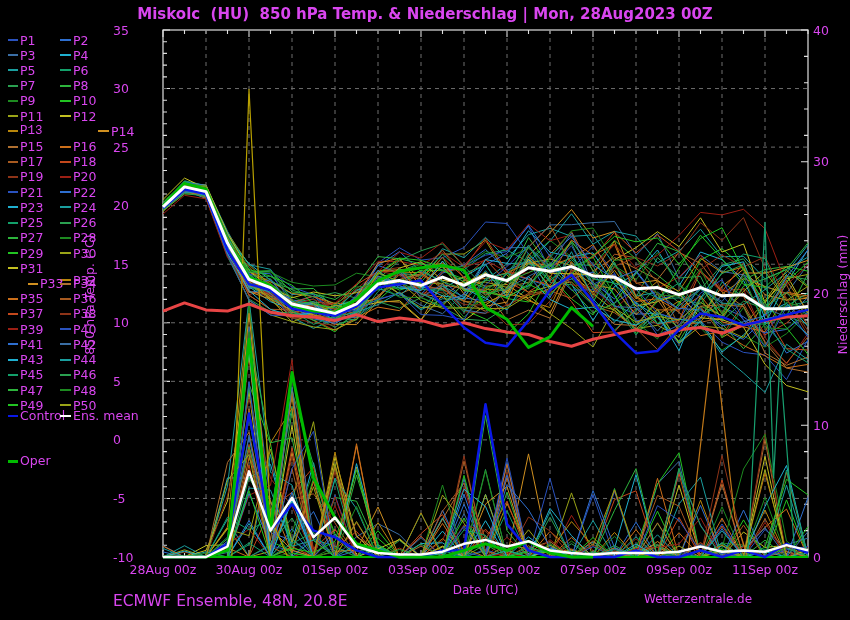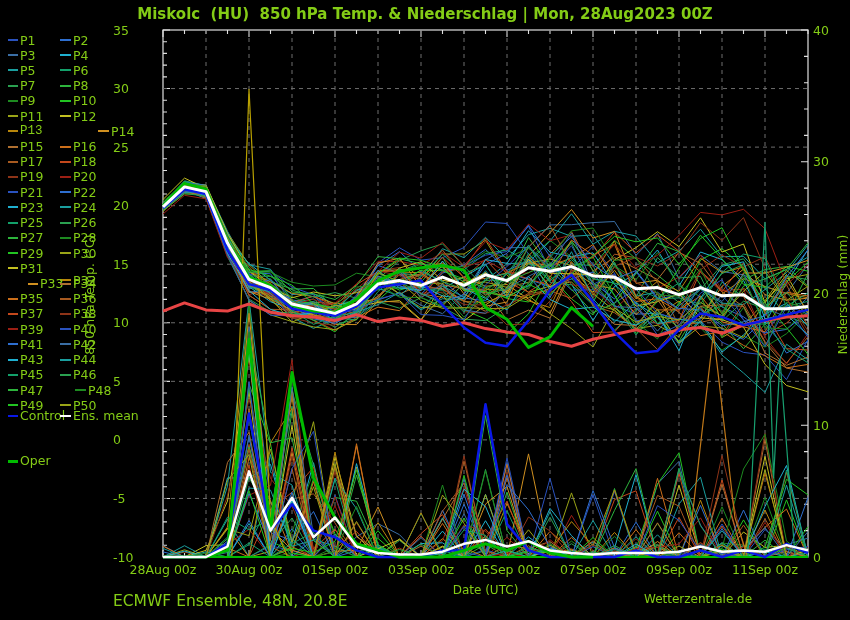--- a/index.html
+++ b/index.html
@@ -1,17 +1,17 @@
 <!DOCTYPE html>
 <html><head>
 <meta charset="utf-8">
 <style>
   html,body{margin:0;padding:0;background:#000;}
   #stage{position:relative;width:850px;height:620px;background:#000;overflow:hidden;
-         font-family:"DejaVu Sans","Liberation Sans",sans-serif;color:#84cc16;}
+         font-family:"DejaVu Sans","Liberation Sans",sans-serif;color:#d946ef;}
   #chart-title{position:absolute;left:0;right:0;top:5px;text-align:center;
                font-size:15px;font-weight:bold;white-space:pre;}
   #legend{position:absolute;left:6px;top:0;width:150px;height:480px;font-size:12.5px;}
   .lg-item{position:absolute;height:15px;line-height:15px;white-space:nowrap;}
   .lg-swatch{position:absolute;top:6.5px;height:2px;}
   .axlabel{position:absolute;font-size:12.5px;white-space:nowrap;transform:rotate(-90deg);transform-origin:center center;}
   #left-axis-label{left:-46px;top:287px;width:270px;text-align:center;}
   #right-axis-label{left:707px;top:287px;width:270px;text-align:center;}
   .xtick{position:absolute;width:86px;text-align:center;font-size:12.5px;top:562px;}
   .ytickl{position:absolute;width:42px;text-align:left;font-size:12.5px;height:15px;line-height:15px;left:113px;}
@@ -67,21 +67,21 @@
       <div class="lg-item" style="left: 67px; top: 306.46px;"><span class="lg-swatch" style="left: -13px; width: 11px; background: rgb(142, 52, 24); height: 2px; top: 6.5px;"></span><span>P38</span></div>
       <div class="lg-item" style="left: 14px; top: 321.68px;"><span class="lg-swatch" style="left: -12px; width: 10px; background: rgb(156, 31, 20); height: 2px; top: 6.5px;"></span><span>P39</span></div>
       <div class="lg-item" style="left: 67px; top: 321.68px;"><span class="lg-swatch" style="left: -13px; width: 11px; background: rgb(42, 82, 190); height: 2px; top: 6.5px;"></span><span>P40</span></div>
       <div class="lg-item" style="left: 14px; top: 336.9px;"><span class="lg-swatch" style="left: -12px; width: 10px; background: rgb(46, 111, 208); height: 2px; top: 6.5px;"></span><span>P41</span></div>
       <div class="lg-item" style="left: 67px; top: 336.9px;"><span class="lg-swatch" style="left: -13px; width: 11px; background: rgb(58, 110, 165); height: 2px; top: 6.5px;"></span><span>P42</span></div>
       <div class="lg-item" style="left: 14px; top: 352.12px;"><span class="lg-swatch" style="left: -12px; width: 10px; background: rgb(31, 176, 208); height: 2px; top: 6.5px;"></span><span>P43</span></div>
       <div class="lg-item" style="left: 67px; top: 352.12px;"><span class="lg-swatch" style="left: -13px; width: 11px; background: rgb(26, 158, 158); height: 2px; top: 6.5px;"></span><span>P44</span></div>
       <div class="lg-item" style="left: 14px; top: 367.34px;"><span class="lg-swatch" style="left: -12px; width: 10px; background: rgb(19, 160, 106); height: 2px; top: 6.5px;"></span><span>P45</span></div>
       <div class="lg-item" style="left: 67px; top: 367.34px;"><span class="lg-swatch" style="left: -13px; width: 11px; background: rgb(42, 160, 80); height: 2px; top: 6.5px;"></span><span>P46</span></div>
       <div class="lg-item" style="left: 14px; top: 382.56px;"><span class="lg-swatch" style="left: -12px; width: 10px; background: rgb(45, 180, 60); height: 2px; top: 6.5px;"></span><span>P47</span></div>
-      <div class="lg-item" style="left: 82px; top: 382.56px;"><span class="lg-swatch" style="left: -13px; width: 11px; background: rgb(29, 138, 32); height: 2px; top: 6.5px;"></span><span>P48</span></div>
+      <div class="lg-item" style="left: 67px; top: 382.56px;"><span class="lg-swatch" style="left: -13px; width: 11px; background: rgb(29, 138, 32); height: 2px; top: 6.5px;"></span><span>P48</span></div>
       <div class="lg-item" style="left: 14px; top: 397.78px;"><span class="lg-swatch" style="left: -12px; width: 10px; background: rgb(34, 196, 34); height: 2px; top: 6.5px;"></span><span>P49</span></div>
       <div class="lg-item" style="left: 67px; top: 397.78px;"><span class="lg-swatch" style="left: -13px; width: 11px; background: rgb(154, 164, 23); height: 2px; top: 6.5px;"></span><span>P50</span></div>
       <div class="lg-item" style="left: 14px; top: 408px;"><span class="lg-swatch" style="left: -12px; width: 10px; background: rgb(10, 24, 232); height: 2px; top: 6.5px;"></span><span>Control</span></div>
       <div class="lg-item" style="left: 67px; top: 408px;"><span class="lg-swatch" style="left: -13px; width: 11px; background: rgb(255, 255, 255); height: 2.5px; top: 6.5px;"></span><span>Ens. mean</span></div>
       <div class="lg-item" style="left: 14px; top: 453px;"><span class="lg-swatch" style="left: -12px; width: 10px; background: rgb(0, 187, 0); height: 3px; top: 6.5px;"></span><span>Oper</span></div>
     </div>
   <svg id="plot" width="850" height="620">
       <rect x="163" y="30" width="645" height="527" fill="none" stroke="#e0e0e0" stroke-width="1.2"></rect>
       <path d="M163 30V37M163 557V550M184.5 30V34M184.5 557V553M206 30V34M206 557V553M227.5 30V34M227.5 557V553M249 30V37M249 557V550M270.5 30V34M270.5 557V553M292 30V34M292 557V553M313.5 30V34M313.5 557V553M335 30V37M335 557V550M356.5 30V34M356.5 557V553M378 30V34M378 557V553M399.5 30V34M399.5 557V553M421 30V37M421 557V550M442.5 30V34M442.5 557V553M464 30V34M464 557V553M485.5 30V34M485.5 557V553M507 30V37M507 557V550M528.5 30V34M528.5 557V553M550 30V34M550 557V553M571.5 30V34M571.5 557V553M593 30V37M593 557V550M614.5 30V34M614.5 557V553M636 30V34M636 557V553M657.5 30V34M657.5 557V553M679 30V37M679 557V550M700.5 30V34M700.5 557V553M722 30V34M722 557V553M743.5 30V34M743.5 557V553M765 30V37M765 557V550M786.5 30V34M786.5 557V553M808 30V34M808 557V553M163 557H170M163 545.2888888888889H167M163 533.5777777777778H167M163 521.8666666666667H167M163 510.15555555555557H167M163 498.44444444444446H170M163 486.73333333333335H167M163 475.02222222222224H167M163 463.31111111111113H167M163 451.6H167M163 439.8888888888889H170M163 428.1777777777778H167M163 416.46666666666664H167M163 404.75555555555553H167M163 393.0444444444444H167M163 381.3333333333333H170M163 369.6222222222222H167M163 357.9111111111111H167M163 346.2H167M163 334.4888888888889H167M163 322.77777777777777H170M163 311.06666666666666H167M163 299.35555555555555H167M163 287.64444444444445H167M163 275.93333333333334H167M163 264.22222222222223H170M163 252.51111111111112H167M163 240.8H167M163 229.0888888888889H167M163 217.37777777777777H167M163 205.66666666666666H170M163 193.95555555555555H167M163 182.24444444444444H167M163 170.53333333333333H167M163 158.82222222222222H167M163 147.11111111111111H170M163 135.4H167M163 123.68888888888888H167M163 111.97777777777777H167M163 100.26666666666667H167M163 88.55555555555556H170M163 76.84444444444443H167M163 65.13333333333333H167M163 53.42222222222222H167M163 41.71111111111111H167M163 30H170M808 557H801M808 530.65H804M808 504.3H804M808 477.95H804M808 451.6H804M808 425.25H801M808 398.9H804M808 372.55H804M808 346.2H804M808 319.85H804M808 293.5H801M808 267.15H804M808 240.8H804M808 214.45H804M808 188.10000000000002H804M808 161.75H801M808 135.39999999999998H804M808 109.05000000000001H804M808 82.69999999999999H804M808 56.35000000000002H804M808 30H801" stroke="#e0e0e0" stroke-width="1.1" fill="none"></path>
       <path d="M206 30V557M249 30V557M292 30V557M335 30V557M378 30V557M421 30V557M464 30V557M507 30V557M550 30V557M593 30V557M636 30V557M679 30V557M722 30V557M765 30V557M163 498.44444444444446H808M163 439.8888888888889H808M163 381.3333333333333H808M163 322.77777777777777H808M163 264.22222222222223H808M163 205.66666666666666H808M163 147.11111111111111H808M163 88.55555555555556H808" stroke="#6e6e6e" stroke-width="1" fill="none" stroke-dasharray="4 4"></path>

